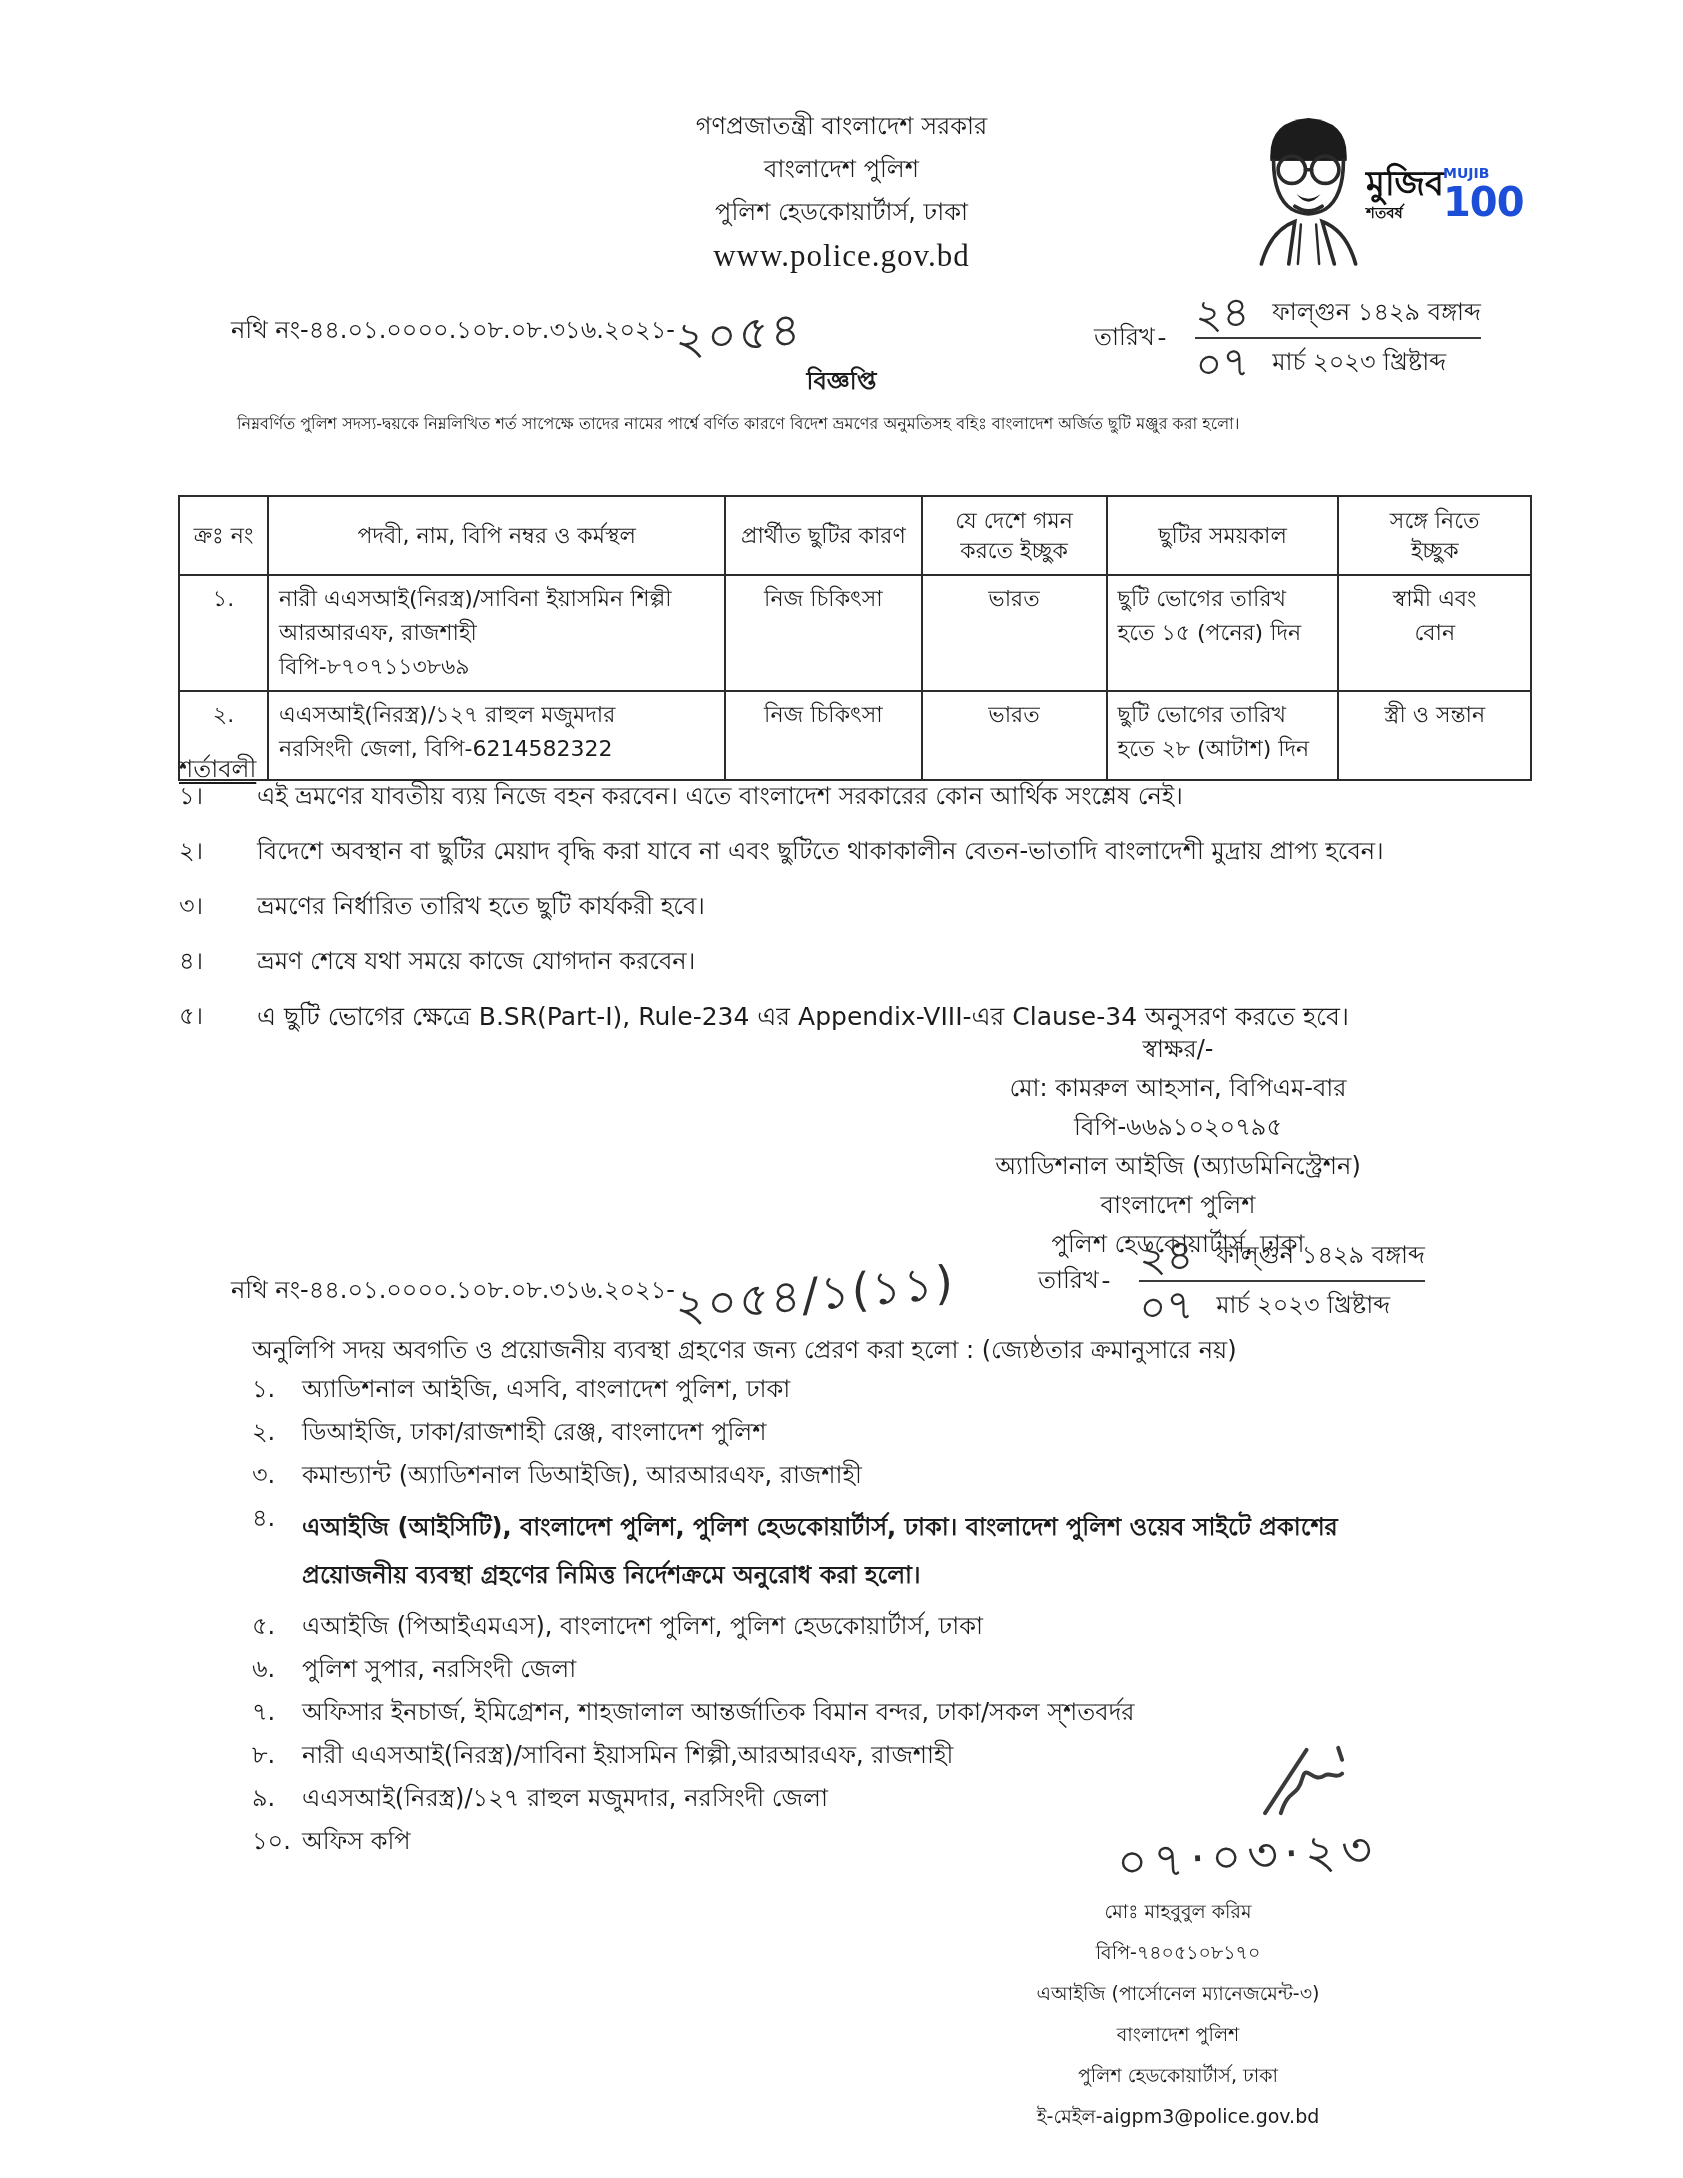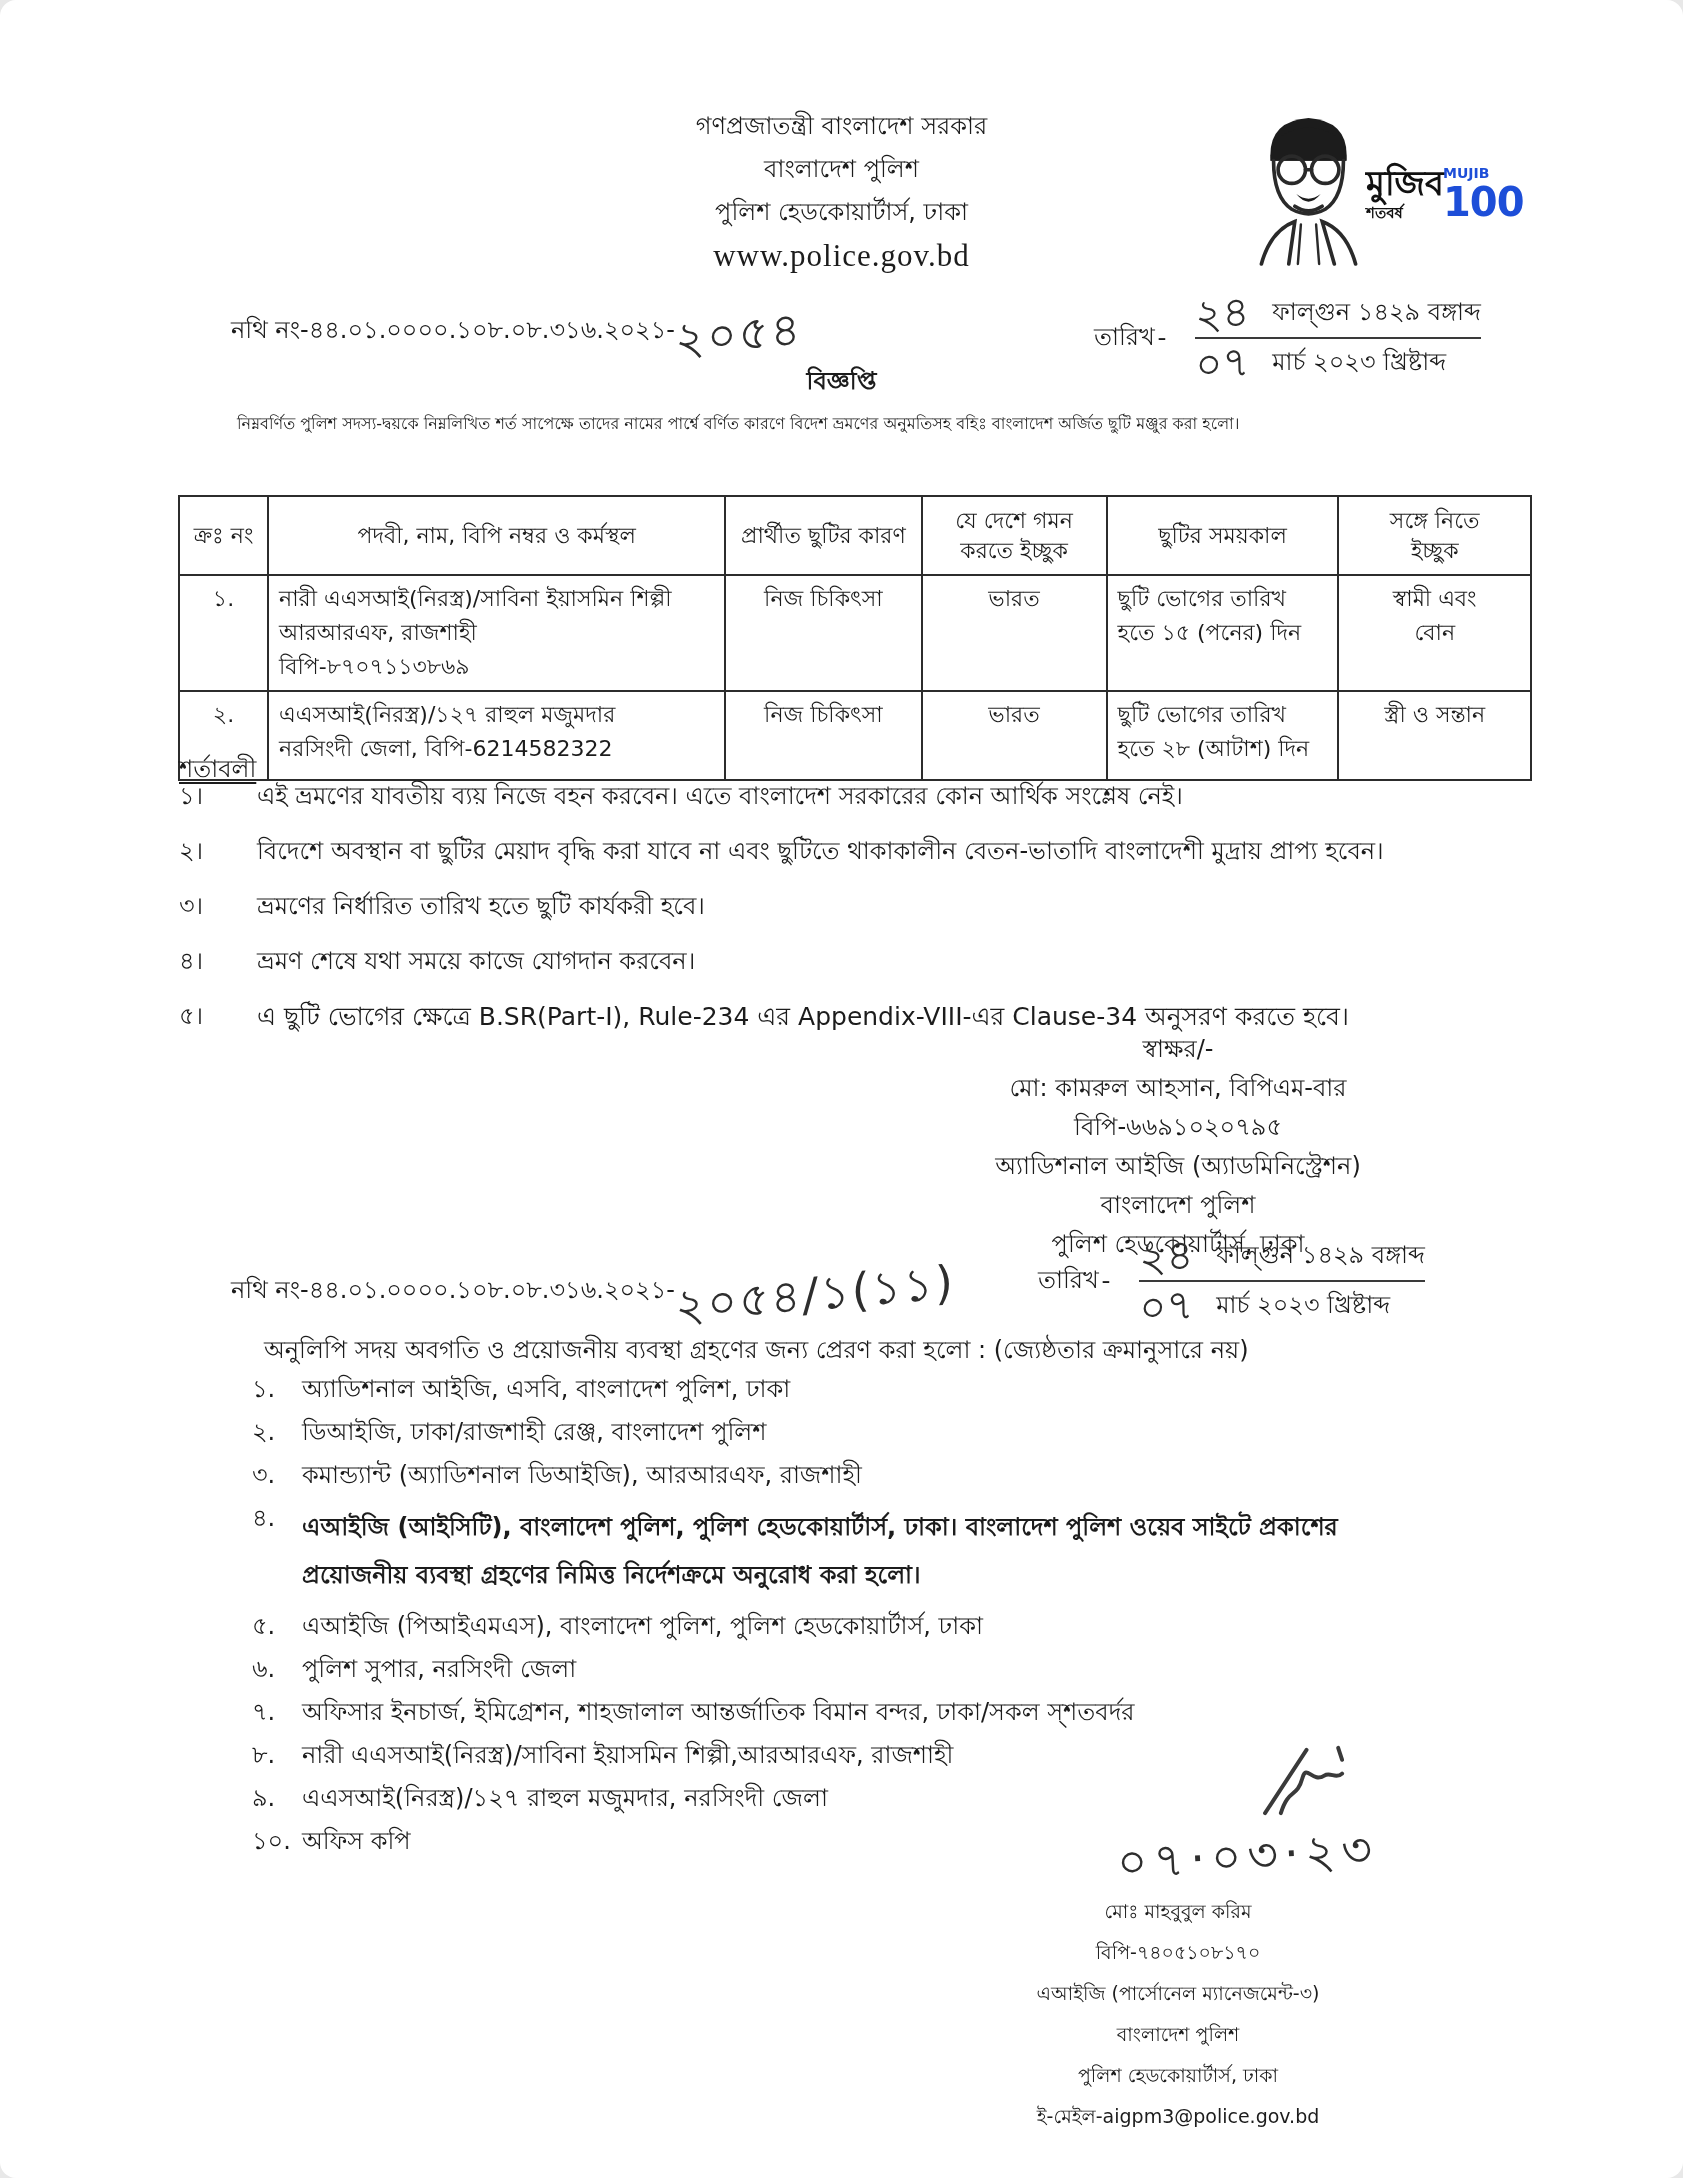--- a/index.html
+++ b/index.html
@@ -1,19 +1,19 @@
 <!DOCTYPE html>
 <html><head>
 <meta charset="utf-8">
 <style>
   html,body{margin:0;padding:0;background:#e8e8e8;}
   .page{
     position:relative;width:1683px;height:2178px;background:#ffffff;
     font-family:"DejaVu Sans","Liberation Sans",sans-serif;color:#1c1c1c;
-    margin:0 auto;overflow:hidden;border-radius:16px;
+    margin:0 auto;overflow:hidden;
   }
   .abs{position:absolute;}
   .pre{white-space:pre-line;}
   .center{text-align:center;}
 
   
   .hdr{top:105px;left:0;width:1683px;text-align:center;line-height:43px;font-size:24px;}
   .hdr .url{font-family:"Liberation Serif","DejaVu Serif",serif;font-size:31px;letter-spacing:1px;}
 
   
@@ -61,21 +61,21 @@
 
   .conds{top:780px;left:179px;width:1366px;font-size:24px;}
   .cond{display:flex;margin-bottom:22px;line-height:33px;}
   .cond .n{width:78px;flex:none;}
   .cond .t{flex:1;}
   .cond.big .t{font-size:25px;}
 
   .sig1{top:1030px;left:881px;width:594px;text-align:center;font-size:24px;line-height:39px;}
   .sig2{top:1869px;left:881px;width:594px;text-align:center;font-size:19px;line-height:41px;margin-top:22px;}
 
-  .copyline{top:1331px;left:264px;font-size:24px;}
+  .copyline{top:1331px;left:252px;font-size:24px;}
 
   .dist{top:1374px;left:252px;width:1168px;font-size:24px;}
   .ditem{display:flex;margin-bottom:12px;line-height:31px;}
   .ditem .n{width:50px;flex:none;}
   .ditem .t{flex:1;}
   .ditem.emph .t{font-weight:bold;line-height:48px;}
 
   .scribble{top:1740px;left:1255px;}
   .handdate{top:1820px;left:1117px;font-size:47px;letter-spacing:6px;transform:rotate(-3deg);}
 </style>

